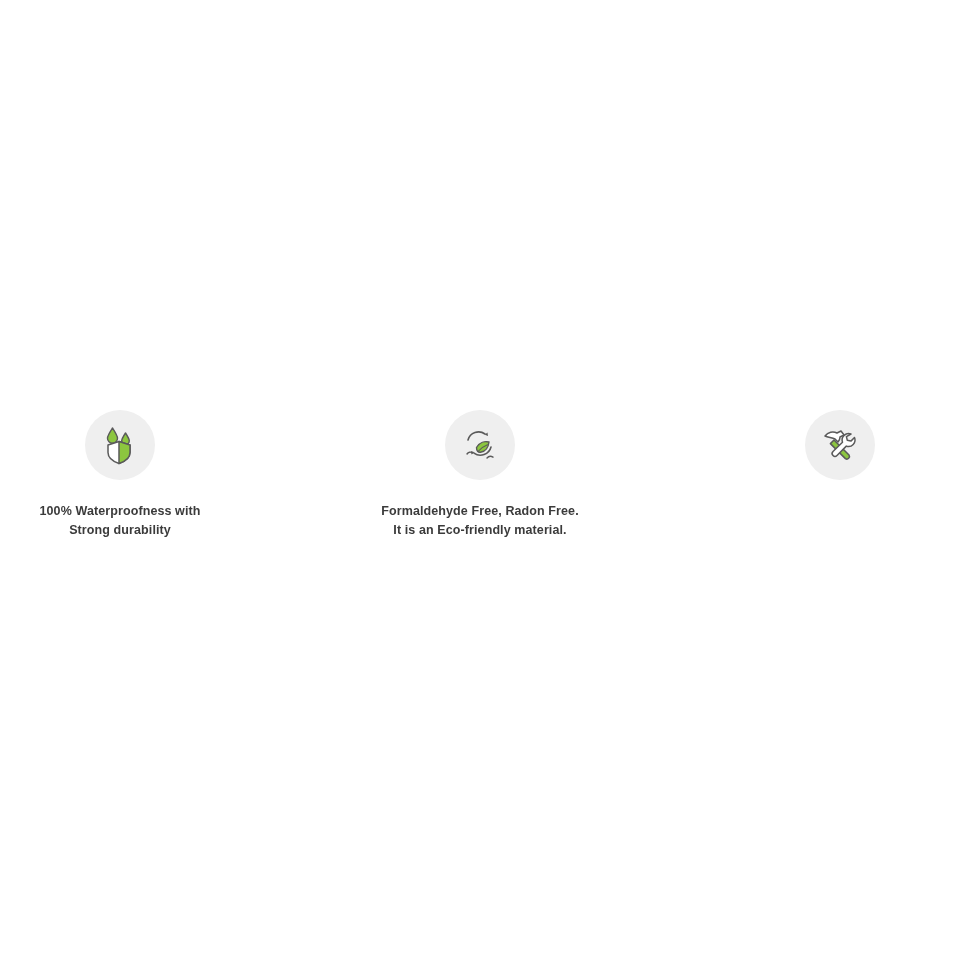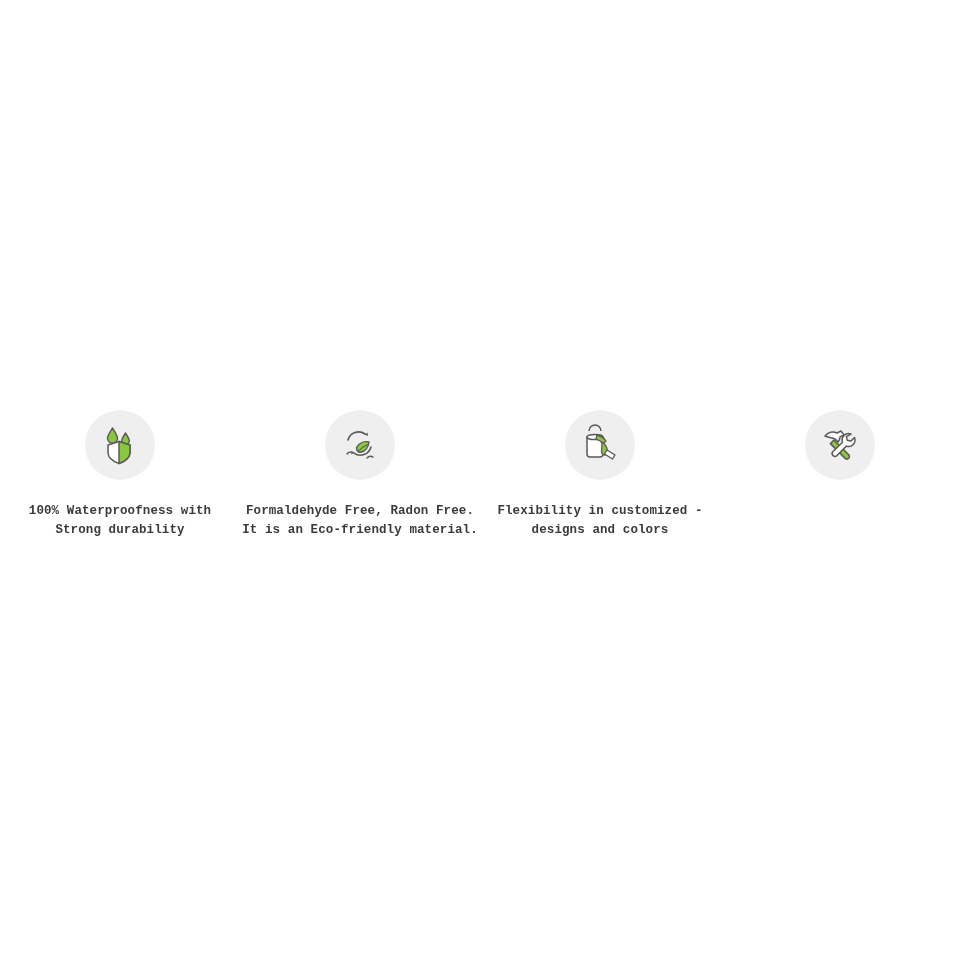--- a/index.html
+++ b/index.html
@@ -20,21 +20,20 @@
   }
   .features {
     position: absolute;
     top: 410px;
     left: 0;
     width: 960px;
     display: flex;
     flex-direction: row;
     align-items: flex-start;
     justify-content: space-between;
-    font-family: Liberation Mono, monospace;
   }
   .feature {
     width: 240px;
     display: flex;
     flex-direction: column;
     align-items: center;
   }
   .icon-circle {
     width: 70px;
     height: 70px;
@@ -92,36 +91,20 @@
             <path d="M22 30.5 c2.5 -3 6 -5.5 9.5 -6.8" fill="none" stroke="#5A5A5A" stroke-width="1.1" stroke-linecap="round"></path>
             <path d="M11 33 a4 4 0 0 1 5.5 -1.2" fill="none" stroke="#5A5A5A" stroke-width="1.4" stroke-linecap="round"></path>
             <path d="M31 37 a4.5 4.5 0 0 1 6 -0.8" fill="none" stroke="#5A5A5A" stroke-width="1.4" stroke-linecap="round"></path>
           </svg>
         </span>
       </div>
       <div class="feature-caption">Formaldehyde Free, Radon Free.
 It is an Eco-friendly material.</div>
     </div>
 
-    <div class="feature">
-      <div class="icon-circle">
-        <span>
-          <svg width="46" height="46" viewBox="0 0 46 46">
-            <path d="M10 15 h16 v17 a3 3 0 0 1 -3 3 h-10 a3 3 0 0 1 -3 -3 Z" fill="#ffffff" stroke="#5A5A5A" stroke-width="1.5" stroke-linejoin="round"></path>
-            <path d="M12 9 a6 6 0 0 1 12 0" fill="none" stroke="#5A5A5A" stroke-width="1.5"></path>
-            <ellipse cx="18" cy="15" rx="8" ry="2.6" fill="#ffffff" stroke="#5A5A5A" stroke-width="1.5"></ellipse>
-            <path d="M20 13 c4 1 7 3 9 6 l-3 3 c-2 -3 -4 -4 -7 -5 Z" fill="#8CC63F" stroke="#5A5A5A" stroke-width="1.3" stroke-linejoin="round"></path>
-            <path d="M25 20 c3 2 5 5 5.5 9 0.3 2.3 -1 4 -3 4 s-3.2 -1.7 -3 -4 c0.2 -2 0.5 -3.5 0.5 -9 Z" fill="#8CC63F" stroke="#5A5A5A" stroke-width="1.3" stroke-linejoin="round"></path>
-            <path d="M30 28 l8 5 l-2.5 4 l-8 -5 Z" fill="#ffffff" stroke="#5A5A5A" stroke-width="1.4" stroke-linejoin="round"></path>
-          </svg>
-        </span>
-      </div>
-      <div class="feature-caption">Flexibility in customized -
-designs and colors</div>
-    </div>
 
     <div class="feature">
       <div class="icon-circle">
         <span>
           <svg width="48" height="48" viewBox="0 0 48 48">
             <path d="M9 15 c3 -4 8 -5 12 -3 l4 -2 l3 4 l-4 2 c0 3 -1 4 -2 5 l-3 -3 c-3 -1.5 -7 -1.5 -10 -3 Z" fill="#ffffff" stroke="#5A5A5A" stroke-width="1.5" stroke-linejoin="round"></path>
             <path d="M18 19 L33 34 a2.6 2.6 0 0 1 -3.6 3.6 L14.4 22.6 Z" fill="#8CC63F" stroke="#5A5A5A" stroke-width="1.5" stroke-linejoin="round"></path>
             <path d="M35 13 a6.5 6.5 0 0 0 -8.5 8.2 L17 30.5 a2.8 2.8 0 0 0 4 4 l9.3 -9.4 A6.5 6.5 0 0 0 38.5 16.5 l-3.6 3.6 l-3.6 -0.9 l-0.9 -3.6 Z" fill="#ffffff" stroke="#5A5A5A" stroke-width="1.5" stroke-linejoin="round"></path>
           </svg>
         </span>

